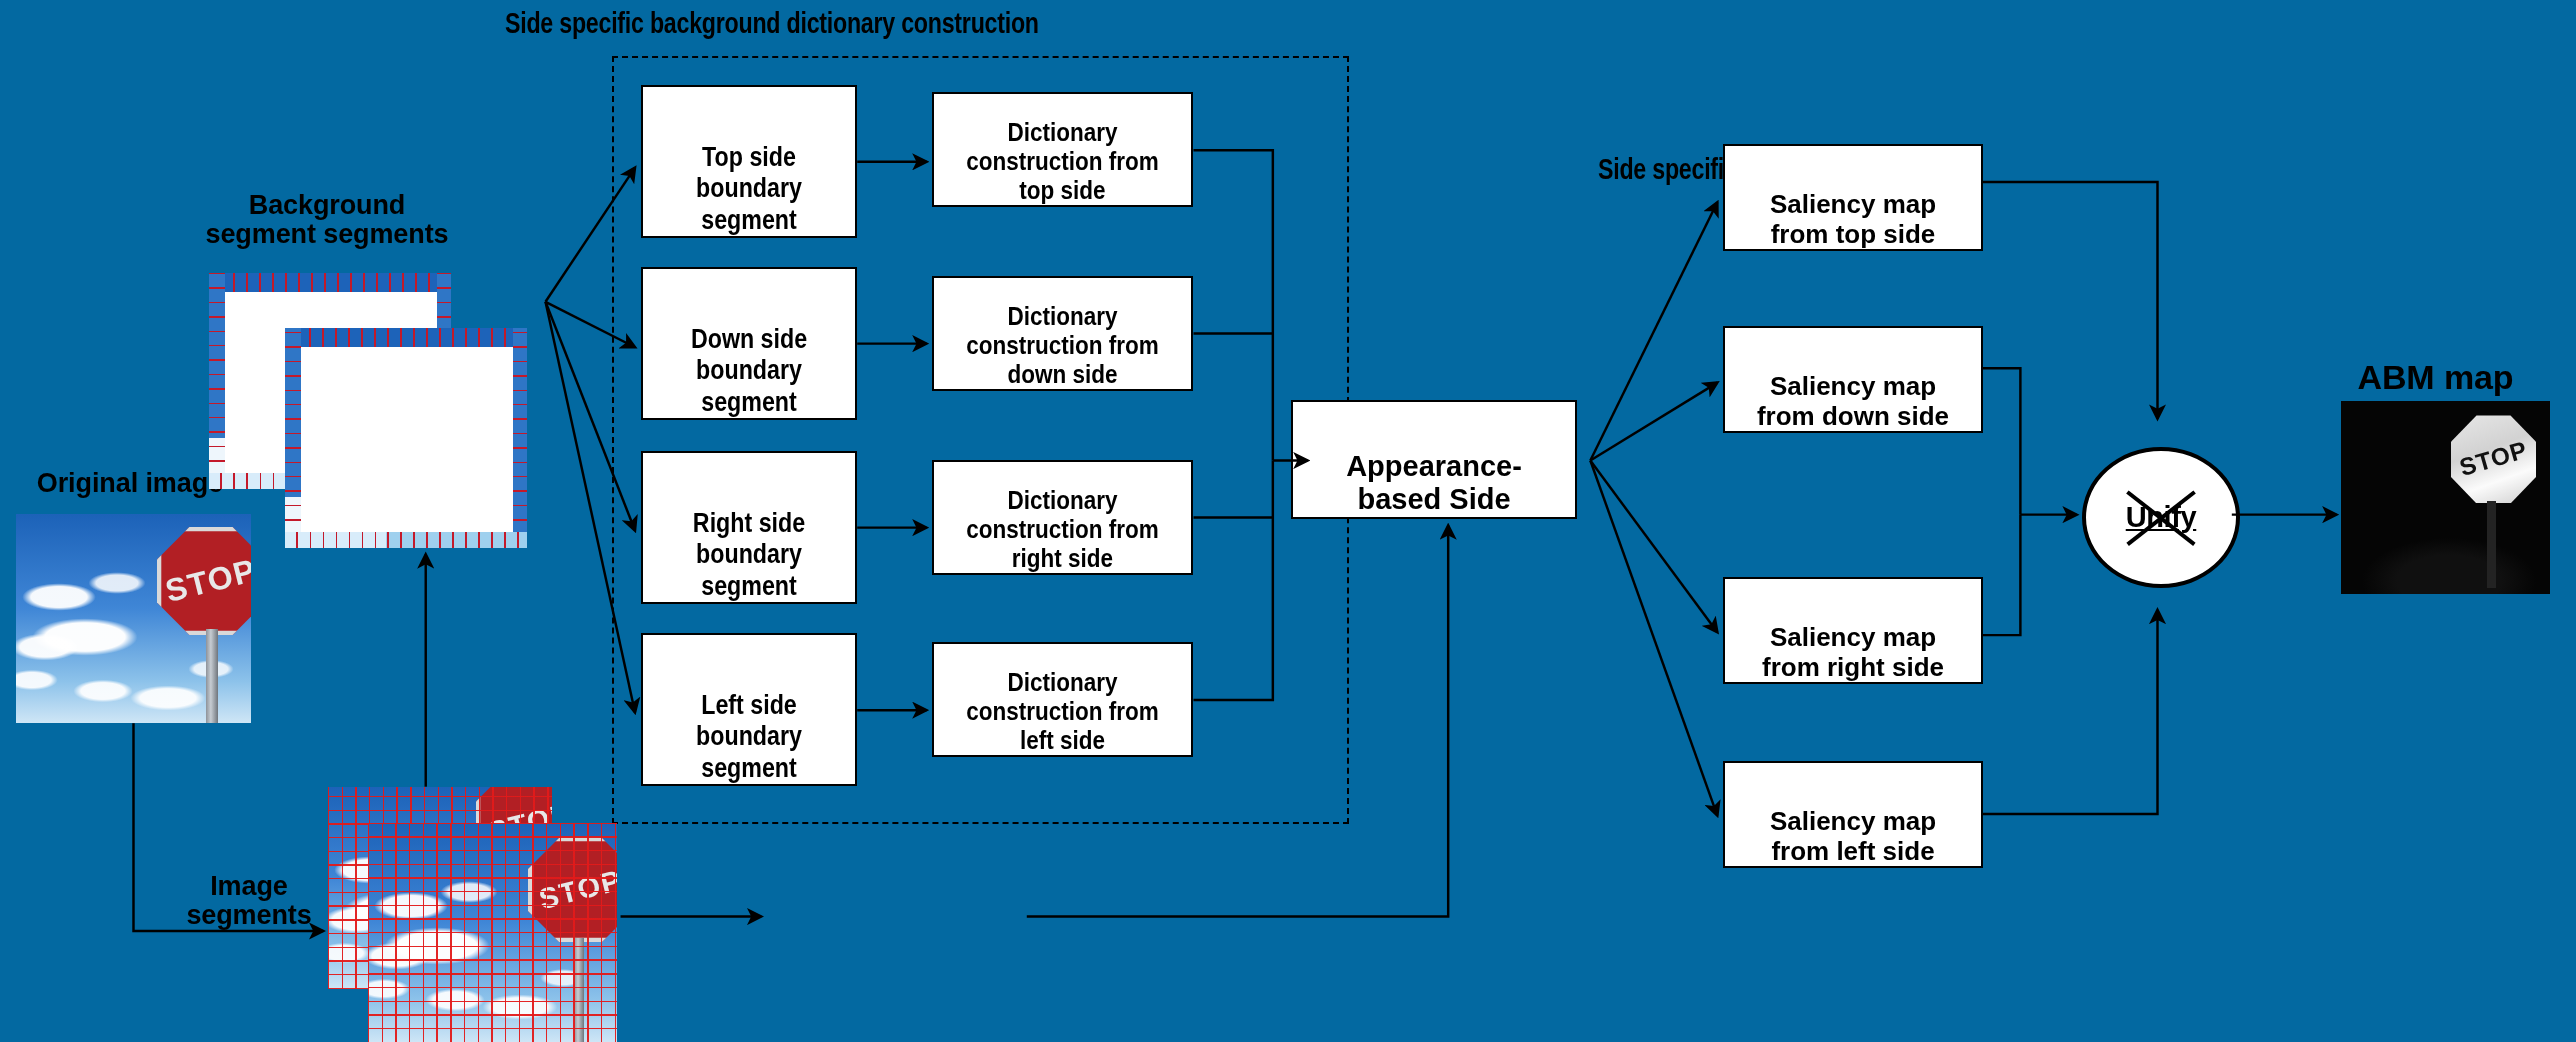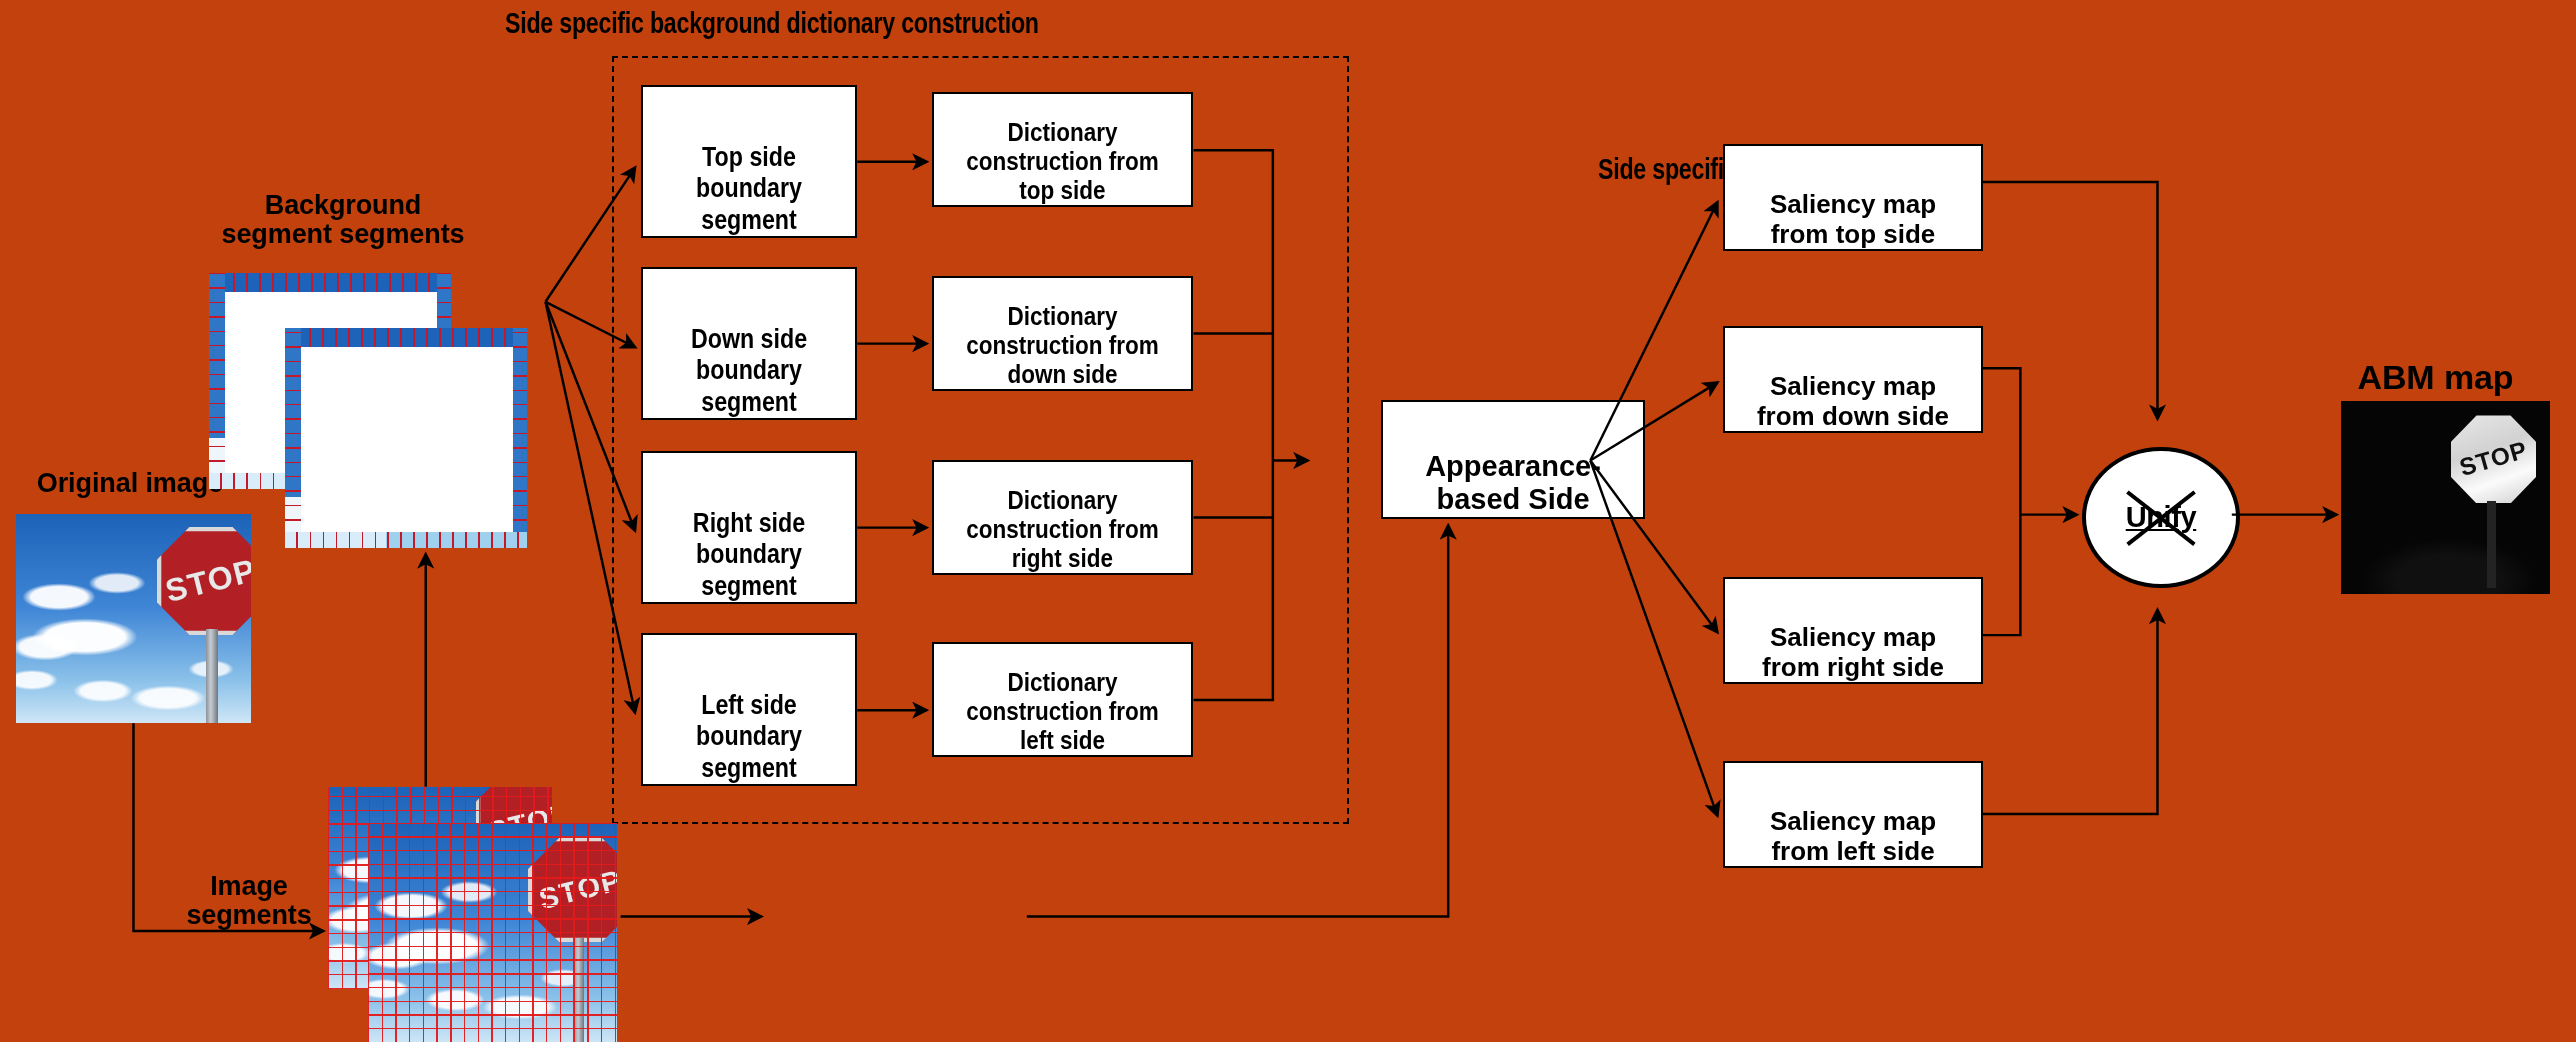--- a/index.html
+++ b/index.html
@@ -1,17 +1,17 @@
 <!DOCTYPE html>
 <html style="font-size:11.5px"><head>
 <meta charset="utf-8">
 <style>
   html,body{margin:0;padding:0;background:#ffffff;}
   body{width:2576px;height:1043px;font-family:"Liberation Sans",sans-serif;}
-  #stage{position:relative;width:2576px;height:1043px;overflow:hidden;background:#c2410c;}
+  #stage{position:relative;width:2576px;height:1043px;overflow:hidden;background:#0369a1;}
 
   
   .sec-title{
     position:absolute;font-weight:bold;color:#000;white-space:nowrap;
     font-family:"Liberation Sans",sans-serif;
     transform:scaleX(0.80);transform-origin:left center;
     letter-spacing:-0.3px;
   }
   .caption{
     position:absolute;font-weight:bold;color:#000;text-align:center;
@@ -134,21 +134,21 @@
 
   <div class="caption" style="left:14.4px;top:469px;width:231px;font-size:27px;">Original image</div>
 
   <div class="pic sky" style="left:16px;top:514px;width:235px;height:209px;">
     <div class="octagon" style="left:141px;top:13px;width:108px;height:108px;">
       <div class="stoptext" style="font-size:32px;">STOP</div>
     </div>
     <div class="pole" style="left:190px;top:115px;width:11.5px;height:94px;"></div>
   </div>
 
-  <div class="caption" style="left:188px;top:191px;width:310px;font-size:27px;">
+  <div class="caption" style="left:172px;top:191px;width:310px;font-size:27px;">
     <div>Background</div>
     <div>segment segments</div>
   </div>
 
   <div class="bframe" style="left:209px;top:273px;width:242px;height:216px;">
     <div class="band top"></div>
     <div class="band left"></div>
     <div class="band right"></div>
     <div class="band bottom"></div>
     <div class="cloudy"></div>
@@ -241,21 +241,21 @@
   </div>
 
   <div class="box wide" style="left:932px;top:642px;width:261px;height:115px;font-size:25px;">
     <span class="txt">
       <span>Dictionary</span><br>
       <span>construction from</span><br>
       <span>left side</span>
     </span>
   </div>
 
-  <div class="box plain" style="left:1381px;top:400px;width:264px;height:119px;font-size:29px;">
+  <div class="box plain" style="left:1291px;top:400px;width:286px;height:119px;font-size:29px;">
     <span class="txt">
       <span>Appearance-</span><br>
       <span>based Side</span>
     </span>
   </div>
 
 
   <div class="box plain" style="left:1723px;top:144px;width:260px;height:107px;font-size:26px;">
     <span class="txt">
       <span>Saliency map</span><br>

